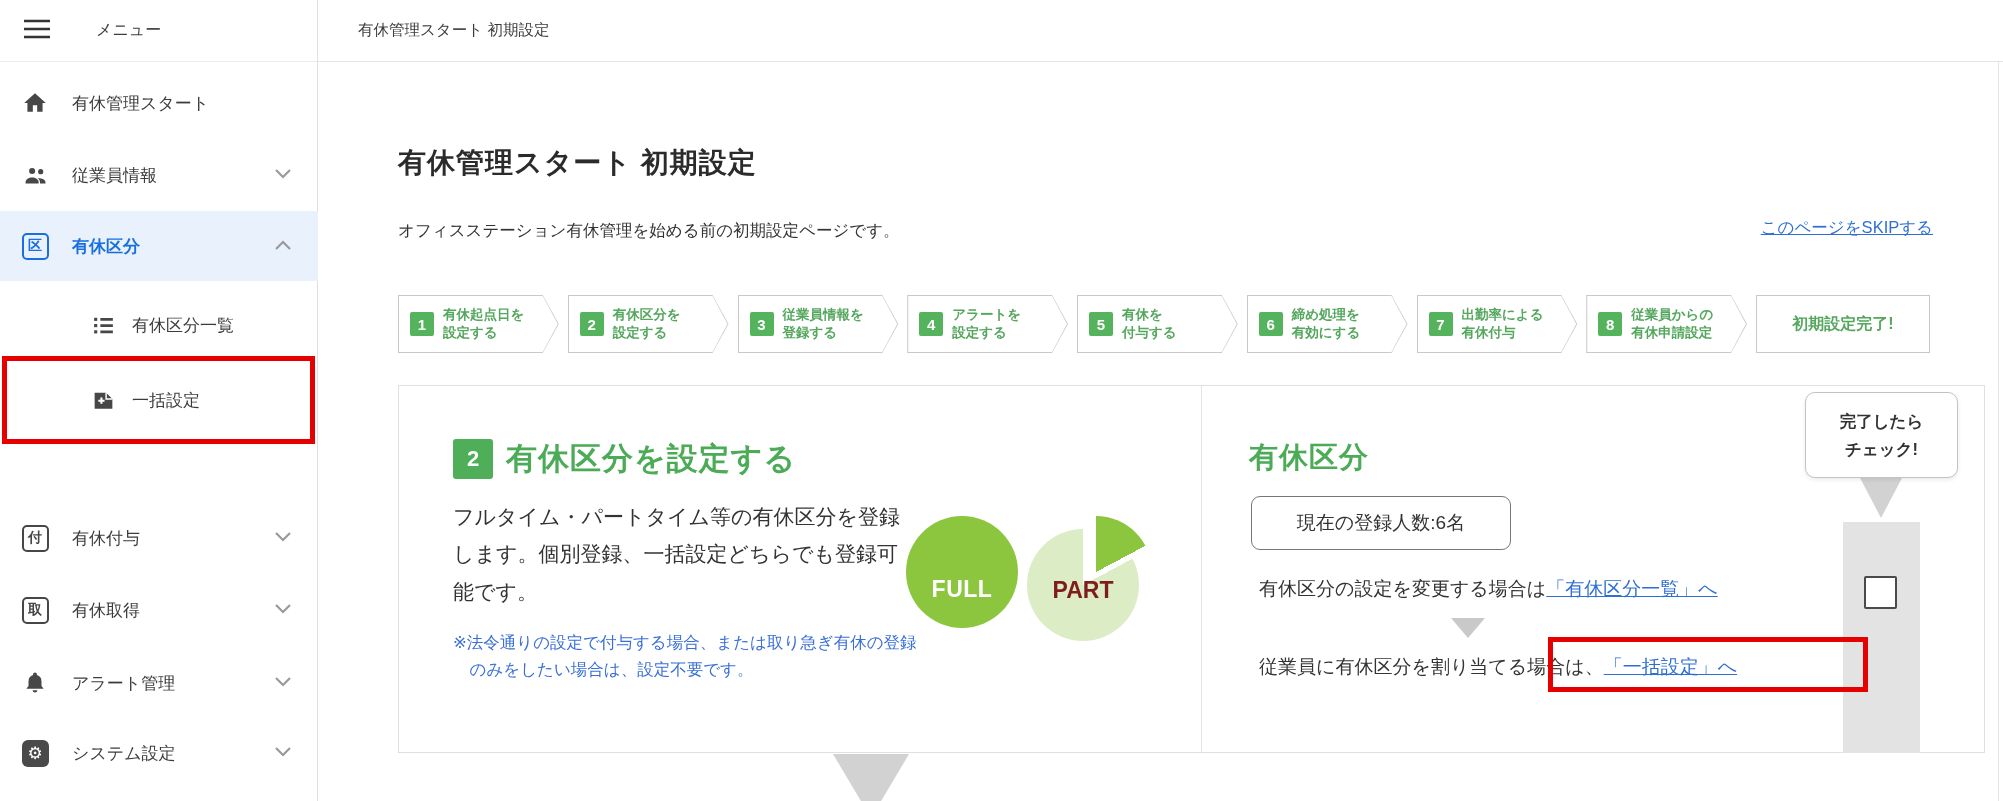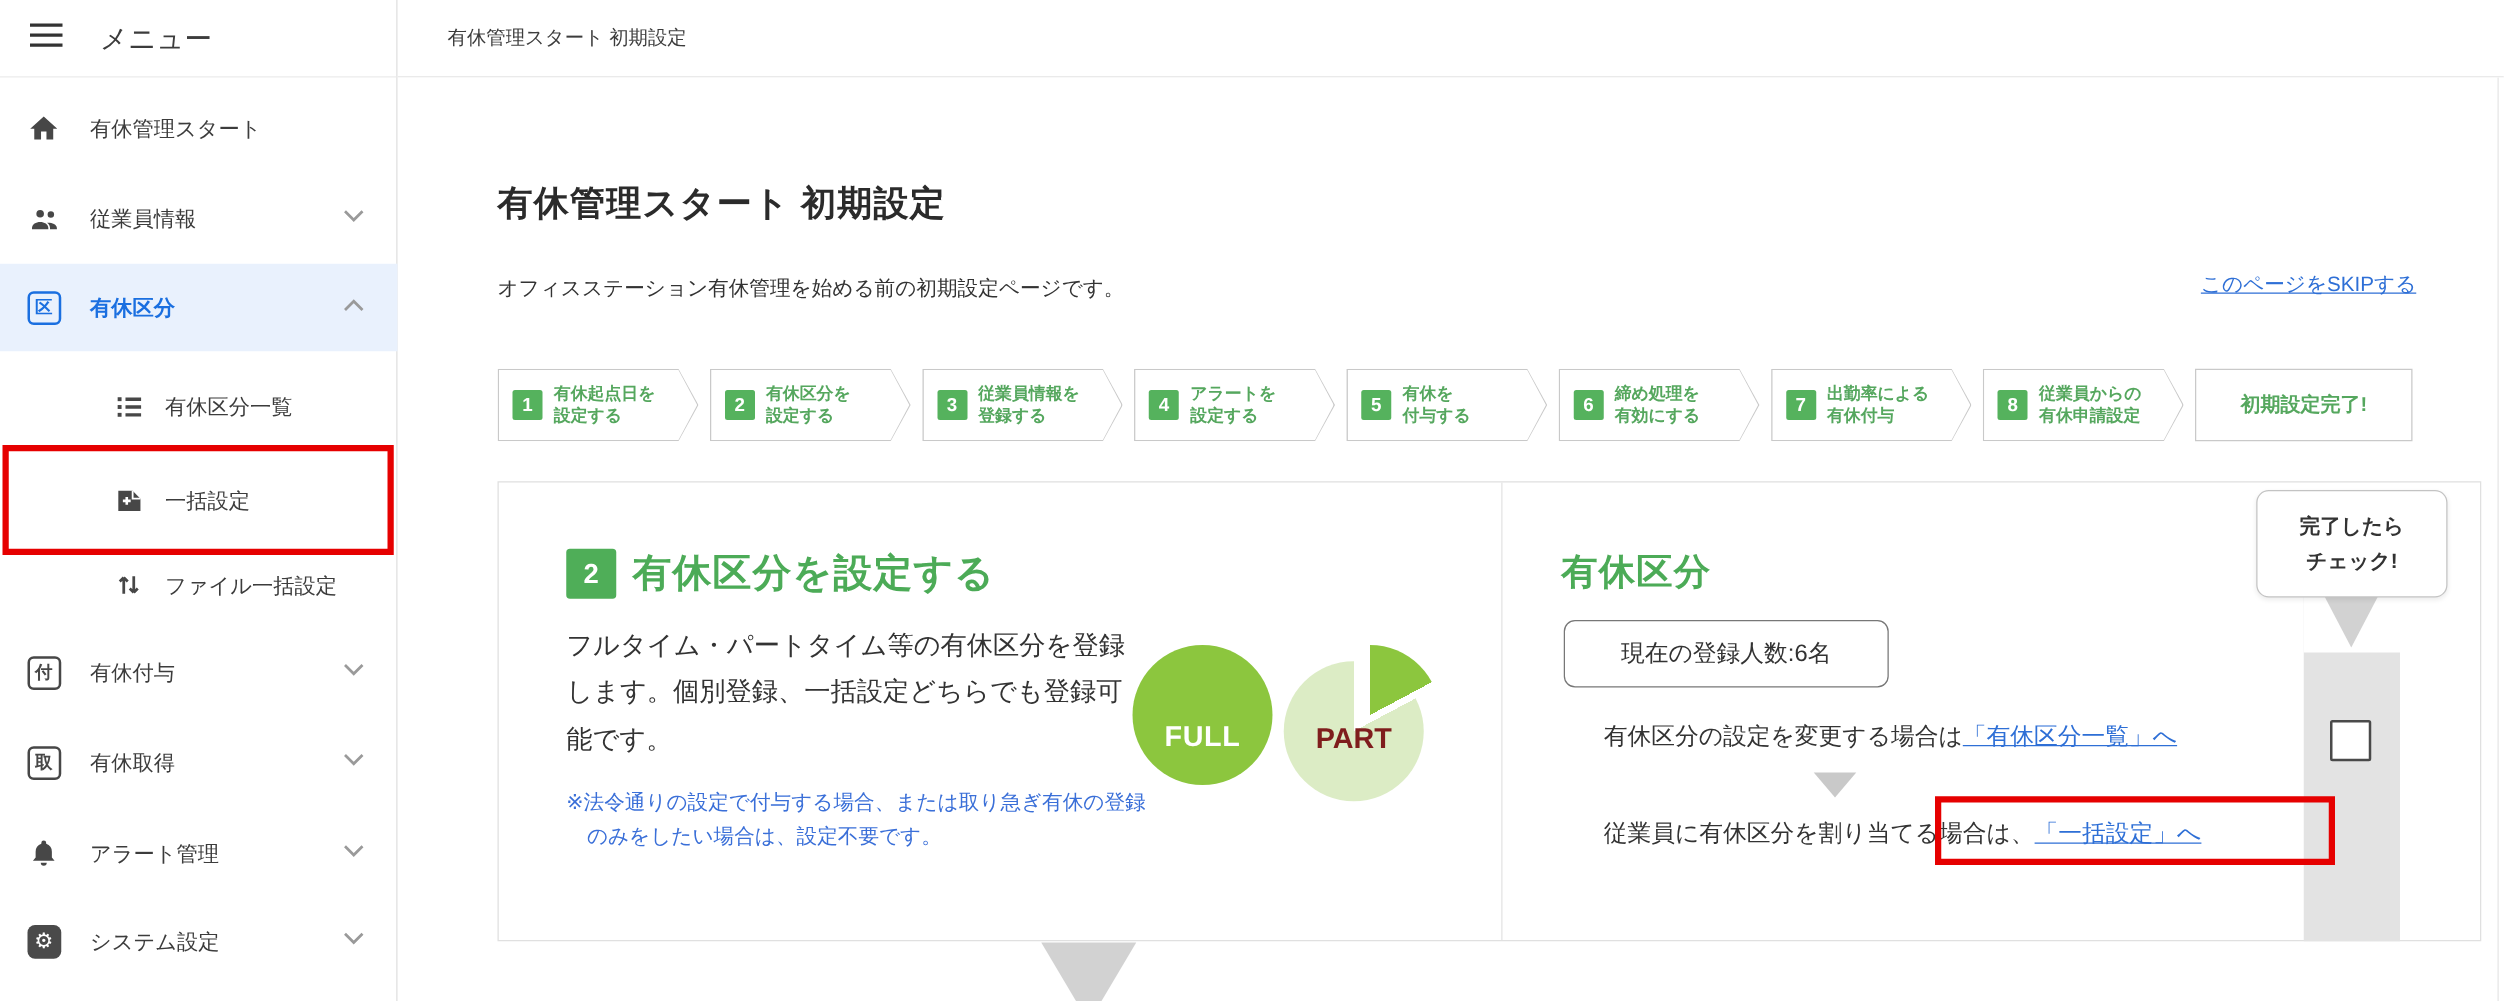--- a/index.html
+++ b/index.html
@@ -2,21 +2,21 @@
 <html><head>
 <meta charset="utf-8">
 <style>
   * { box-sizing: border-box; margin: 0; padding: 0; }
   html,body { width:2003px; height:801px; overflow:hidden; background:#fff;
     font-family:"Liberation Sans","DejaVu Sans",sans-serif; color:#3c3c3c; }
 
   
   #sidebar { position:absolute; left:0; top:0; width:318px; height:801px; background:#fff; border-right:1px solid #e0e0e0; z-index:5; }
   .sb-header { height:62px; display:flex; align-items:center; padding-left:22px; gap:28px; border-bottom:1px solid #ececec; }
-  .sb-header .menu-label { font-size:22px; color:#3c3c3c; }
+  .sb-header .menu-label { font-size:16px; color:#3c3c3c;margin-left:16px; }
   .sb-row { position:absolute; left:0; width:318px; height:70px; display:flex; align-items:center; padding-left:20px; cursor:pointer; }
   .sb-row .ic { width:30px; display:flex; justify-content:center; align-items:center; flex:none; }
   .sb-row .lbl { margin-left:22px; font-size:17px; color:#3c3c3c; }
   .sb-row.sub { padding-left:88px; }
   .sb-row.sub .lbl { margin-left:14px;text-align:right; }
   .sb-row.active { background:#e9f1fd; }
   .sb-row.active .lbl { color:#1a6fe0; font-weight:bold; }
   .chev { position:absolute; right:26px; top:50%; transform:translateY(-50%); }
   .boxchar { width:27px; height:27px; border:2.2px solid #474747; border-radius:5px; display:flex; align-items:center; justify-content:center; font-size:14px; font-weight:bold; color:#474747; }
   .boxchar.blue { border-color:#1a6fe0; color:#1a6fe0; }
@@ -57,21 +57,21 @@
   .sec2-note { position:absolute; left:54px; top:243px; width:465px; font-size:16.5px; line-height:1.65; color:#3a6fd8; padding-left:1em; text-indent:-1em; }
 
   .full-circle { position:absolute; left:507px; top:130px; width:112px; height:112px; border-radius:50%; background:#8cc63e; display:flex; align-items:center; justify-content:center; padding-top:34px; color:#fff; font-size:23px; font-weight:bold; letter-spacing:.5px; }
   .part-wrap { position:absolute; left:628px; top:143px; width:112px; height:112px; }
   .part-pac { position:absolute; inset:0; border-radius:50%; background:conic-gradient(from 0deg, transparent 0 62deg, #dcecc5 62deg 360deg); }
   .part-wedge { position:absolute; inset:0; border-radius:50%; background:conic-gradient(from 0deg, #8cc63e 0 62deg, transparent 62deg 360deg); transform:translate(13px,-13px); }
   .part-lbl { position:absolute; left:0; width:100%; top:48px; text-align:center; color:#7f1d1d; font-size:23px; font-weight:bold; }
 
   .secR-head { position:absolute; left:850px; top:52px; font-size:29px; font-weight:bold; color:#4cab57; letter-spacing:1px; }
   .count-box { position:absolute; left:852px; top:110px; width:260px; height:54px; border:1.5px solid #777; border-radius:9px; display:flex; align-items:center; justify-content:center; font-size:19px; color:#333; background:#fff; }
-  .r-line { position:absolute; left:884px; font-size:19px; color:#333; white-space:nowrap; }
+  .r-line { position:absolute; left:860px; font-size:19px; color:#333; white-space:nowrap; }
   .r-line a { color:#2e6fd6; text-decoration:underline; cursor:pointer; }
   .small-tri { position:absolute; left:1052px; top:232px; width:0; height:0; border-left:17px solid transparent; border-right:17px solid transparent; border-top:20px solid #c9c9c9; }
 
   
   .check-col { position:absolute; left:1525px; top:408px; width:77px; height:283px; background:#e3e3e3; }
   .tail-white { position:absolute; left:1525px; top:414px; width:77px; height:46px; background:#fff; }
   .tail-tri { position:absolute; left:1541px; top:414px; width:0; height:0; border-left:22px solid transparent; border-right:22px solid transparent; border-top:42px solid #d2d2d2; }
   .bubble { position:absolute; left:1487px; top:330px; width:153px; height:86px; background:#fff; border:1.5px solid #c3c3c3; border-radius:10px; box-shadow:0 2px 4px rgba(0,0,0,.08); display:flex; flex-direction:column; align-items:center; justify-content:center; font-size:16.5px; font-weight:bold; color:#333; line-height:1.7; z-index:4; }
   .checkbox { position:absolute; left:1546px; top:514px; width:33px; height:33px; background:#fff; border:2px solid #4a4a4a; border-radius:2px; cursor:pointer; }
 
@@ -151,29 +151,20 @@
     <span class="ic">
       <svg width="25" height="25" viewBox="0 0 24 24">
         <path d="M3.5 4.5h11l6 6v9.5h-17z" fill="#474747"></path>
         <path d="M14.5 4.5v6h6" fill="none" stroke="#fff" stroke-width="1.4"></path>
         <path d="M7 12.2h6M10 9.2v6" stroke="#fff" stroke-width="2"></path>
       </svg>
     </span>
     <span class="lbl">一括設定</span>
   </div>
 
-  <div class="sb-row sub" style="top:433px">
-    <span class="ic">
-      <svg width="24" height="24" viewBox="0 0 24 24" stroke="#474747" stroke-width="2.2" fill="none">
-        <path d="M8 19V6M8 6L4.8 9.2M8 6l3.2 3.2"></path>
-        <path d="M16 5v13M16 18l-3.2-3.2M16 18l3.2-3.2"></path>
-      </svg>
-    </span>
-    <span class="lbl">ファイル一括設定</span>
-  </div>
 
   <div class="sb-row" style="top:503px">
     <span class="ic">
       <span class="boxchar">付</span>
     </span>
     <span class="lbl">有休付与</span>
     <span class="chev">
       <svg width="18" height="12" viewBox="0 0 18 12">
           <path d="M2 2l7 7 7-7" stroke="#9a9a9a" stroke-width="2.2" fill="none"></path>
         </svg>

